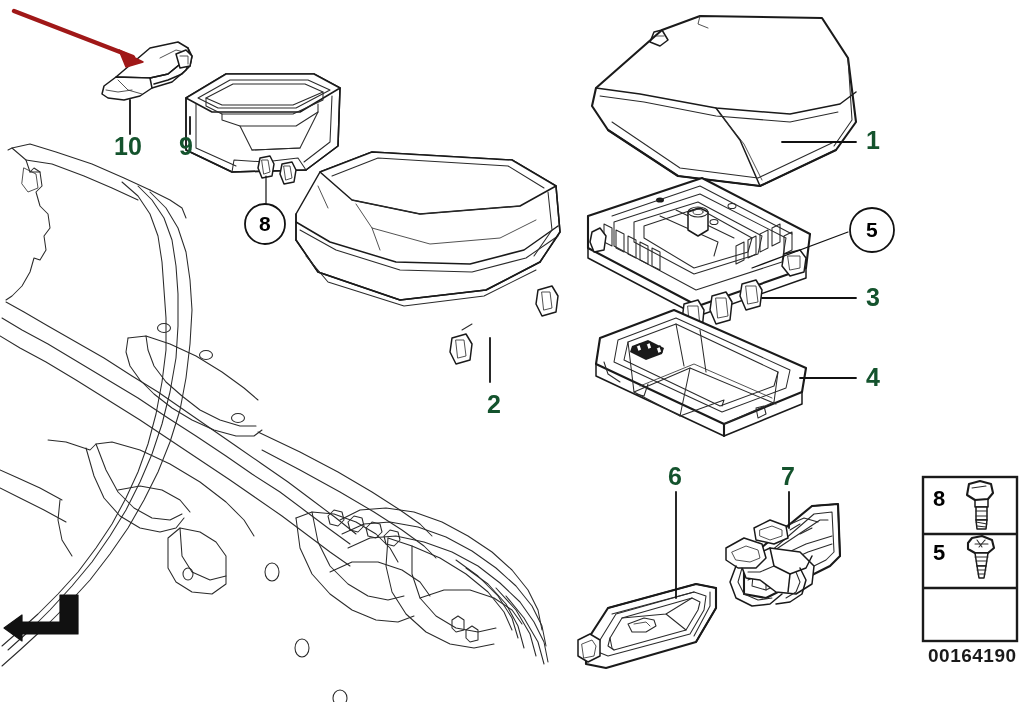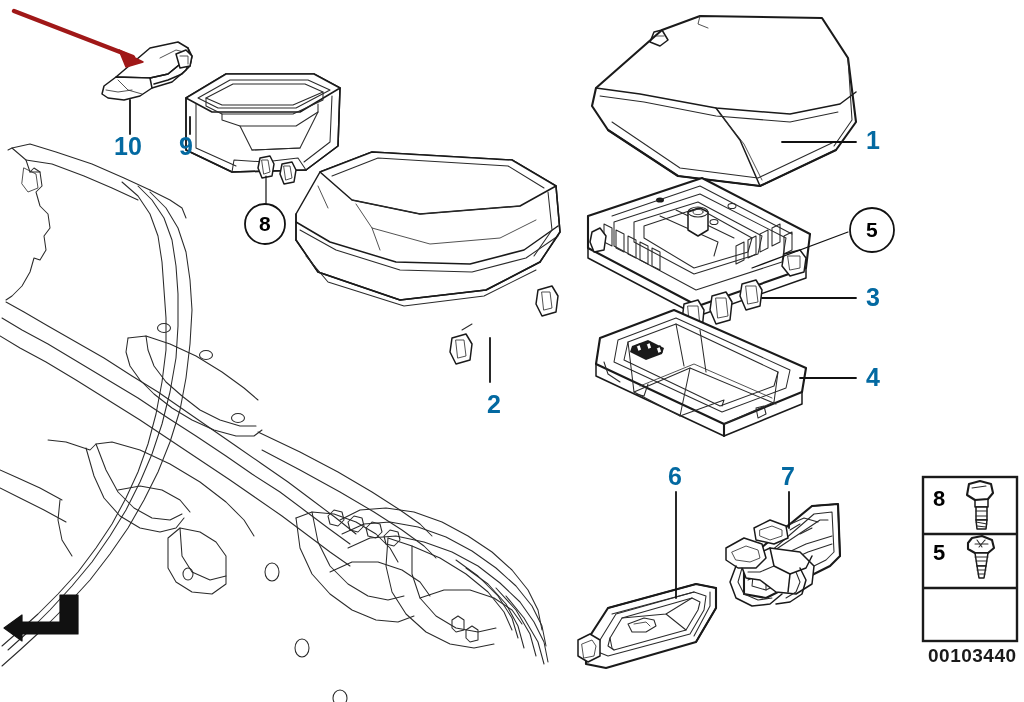--- a/index.html
+++ b/index.html
@@ -22,21 +22,21 @@
     left: 0;
     top: 0;
     width: 1024px;
     height: 702px;
   }
   .lbl {
     position: absolute;
     font-family: "Liberation Sans", sans-serif;
     font-weight: bold;
     font-size: 25px;
-    color: #0369a1;
+    color: #14532d;
     line-height: 1;
     letter-spacing: 0px;
     user-select: none;
     text-align: right;
   }
   .partnum {
     position: absolute;
     font-family: "Liberation Sans", sans-serif;
     font-weight: bold;
     font-size: 19px;
@@ -471,15 +471,15 @@
   <div class="callout-num" style="left:866px; top:218px;">5</div>
   <div class="lbl" style="left:668px; top:464px;">6</div>
   <div class="lbl" style="left:781px; top:464px;">7</div>
   <div class="callout-num" style="left:259px; top:212px;">8</div>
   <div class="lbl" style="left:179px; top:134px;">9</div>
   <div class="lbl" style="left:114px; top:134px;">10</div>
 
   <div class="legend-num" style="left:933px; top:486px;">8</div>
   <div class="legend-num" style="left:933px; top:540px;">5</div>
 
-  <div class="partnum" style="left:928px; top:645px;">00103440</div>
+  <div class="partnum" style="left:928px; top:645px;">00164190</div>
 
 </div>
 
 </body></html>

